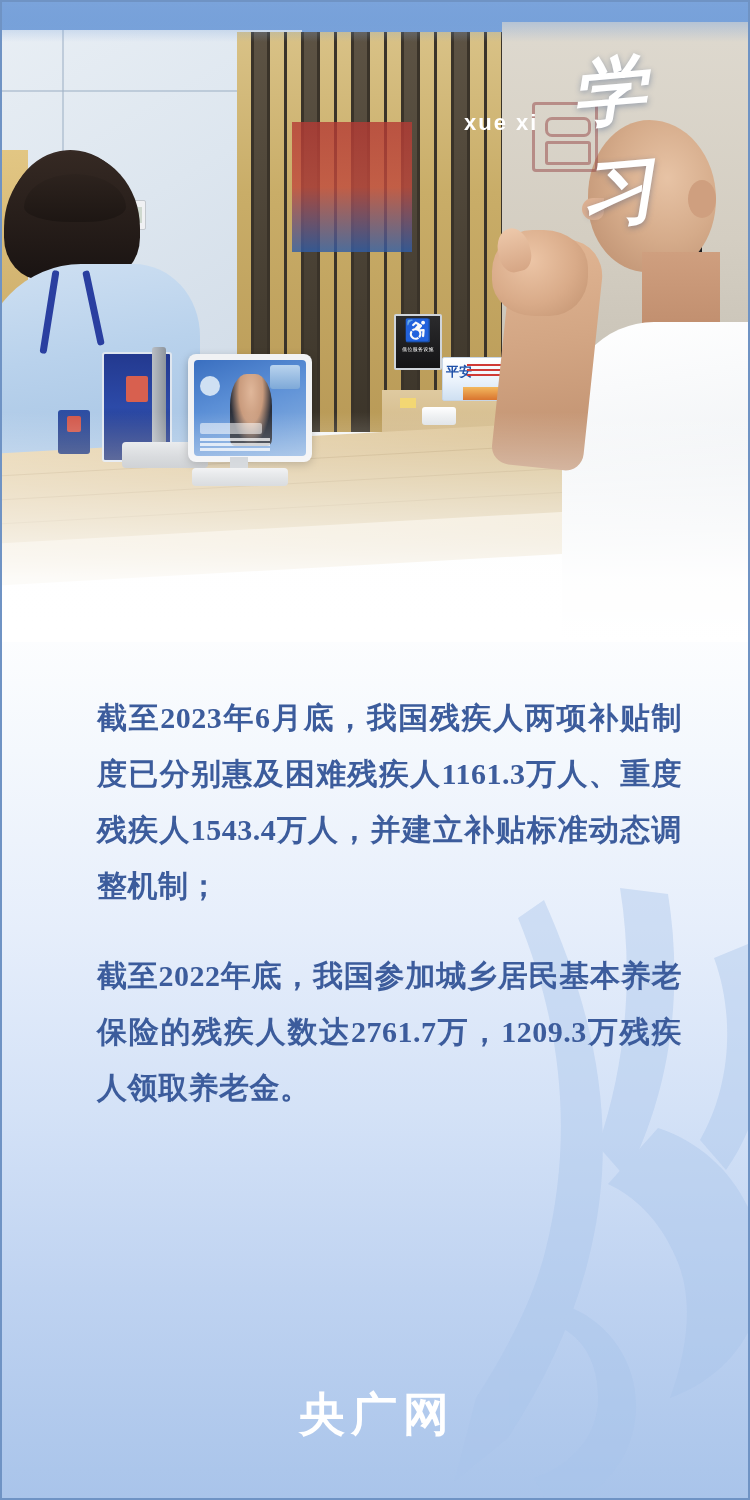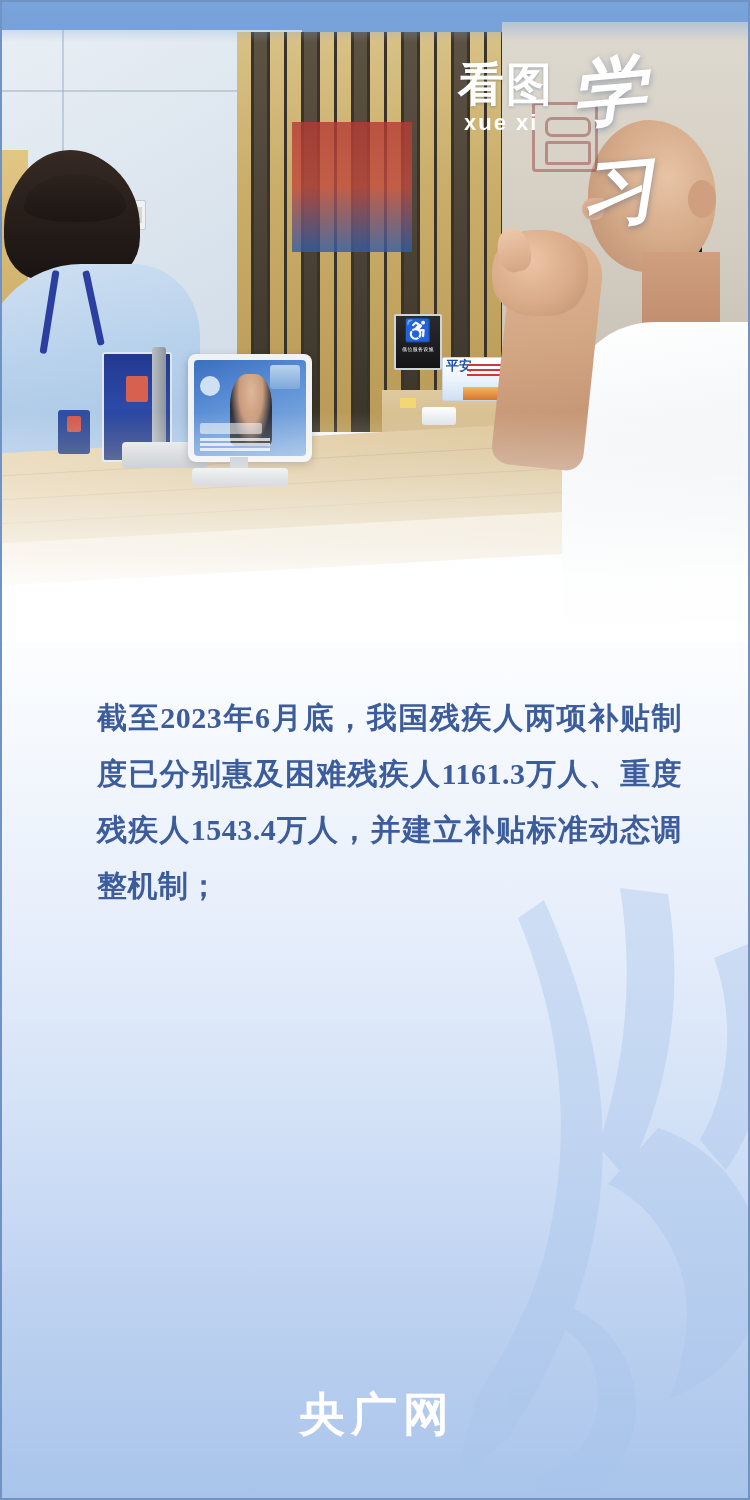--- a/index.html
+++ b/index.html
@@ -186,21 +186,21 @@
   .sign-acc .wcglyph{
     font-size:22px;line-height:30px;color:#fff;text-align:center;display:block;
   }
   .sign-acc .wctxt{display:block;text-align:center;font-size:5px;color:#fff;letter-spacing:.3px;}
   .sign-peace{
     position:absolute;left:440px;top:355px;width:96px;height:44px;
     background:linear-gradient(180deg,#ffffff 0%,#eaf2fb 55%,#cfe0f2 100%);
     border:1px solid #c8d6e6;border-radius:2px;overflow:hidden;
   }
   .sign-peace .pa{
-    position:absolute;left:3px;top:2px;font-size:13px;color:#1d4fa8;font-weight:bold;line-height:12px;
+    position:absolute;left:3px;top:8px;font-size:13px;color:#1d4fa8;font-weight:bold;line-height:12px;
   }
   .sign-peace .pb{position:absolute;left:24px;top:6px;right:3px;}
   .sign-peace .pb i{display:block;height:2px;background:#d03a36;margin-bottom:3px;}
   .sign-peace .sky{position:absolute;left:20px;bottom:0;right:0;height:13px;
     background:linear-gradient(180deg,#f3b85e,#d9742f);}
   .sign-blue{
     position:absolute;left:516px;top:362px;width:180px;height:40px;
     background:linear-gradient(180deg,#2f74c8 0%,#1f5bab 100%);
     border:1px solid #dbe6f2;border-radius:2px;
     color:#fff;font-size:16px;font-weight:bold;
@@ -442,38 +442,38 @@
     <div class="m-arm"></div>
     <div class="m-fist"></div>
     <div class="m-thumb"></div>
 
     <div class="ph-topfade"></div>
     <div class="ph-fade"></div>
   </div>
 
   <div class="logo">
     <div class="logo-seal"></div>
-    <div class="logo-kt">看图</div>
     <div class="logo-xx">xue xi</div>
     <div class="logo-cursive">学习</div>
   </div>
 
   <div class="wm">
     <svg viewBox="0 0 430 640" xmlns="http://www.w3.org/2000/svg" aria-hidden="true">
       <g fill="#a9c4ea" opacity="0.75">
         <path d="M160 40 C205 150 215 260 188 370 C176 420 150 470 118 520 L96 604 L150 560 C205 476 238 388 244 296 C250 196 224 108 186 22 Z"></path>
         <path d="M262 10 C276 96 268 186 240 268 L268 300 C312 214 326 116 310 16 Z"></path>
         <path d="M300 250 C356 268 398 318 404 380 C410 446 372 498 312 520 C330 470 336 420 318 380 C302 342 276 318 250 306 Z"></path>
         <path d="M214 430 C252 446 280 486 278 532 C276 582 242 620 194 634 L176 600 C216 586 240 556 240 520 C240 486 226 460 200 448 Z"></path>
         <path d="M356 80 C378 140 372 210 342 262 L368 292 C412 230 420 140 390 66 Z"></path>
       </g>
     </svg>
   </div>
 
   <div class="content">
     <p class="para">截至2023年6月底，我国残疾人两项补贴制度已分别惠及困难残疾人1161.3万人、重度残疾人1543.4万人，并建立补贴标准动态调整机制；</p>
+    <p class="para">截至2022年底，我国参加城乡居民基本养老保险的残疾人数达2761.7万，1209.3万残疾人领取养老金。</p>
   </div>
 
   <div class="footer">
     <span class="footer-logo">央广网</span>
   </div>
 
 </div>
 
 </body></html>

